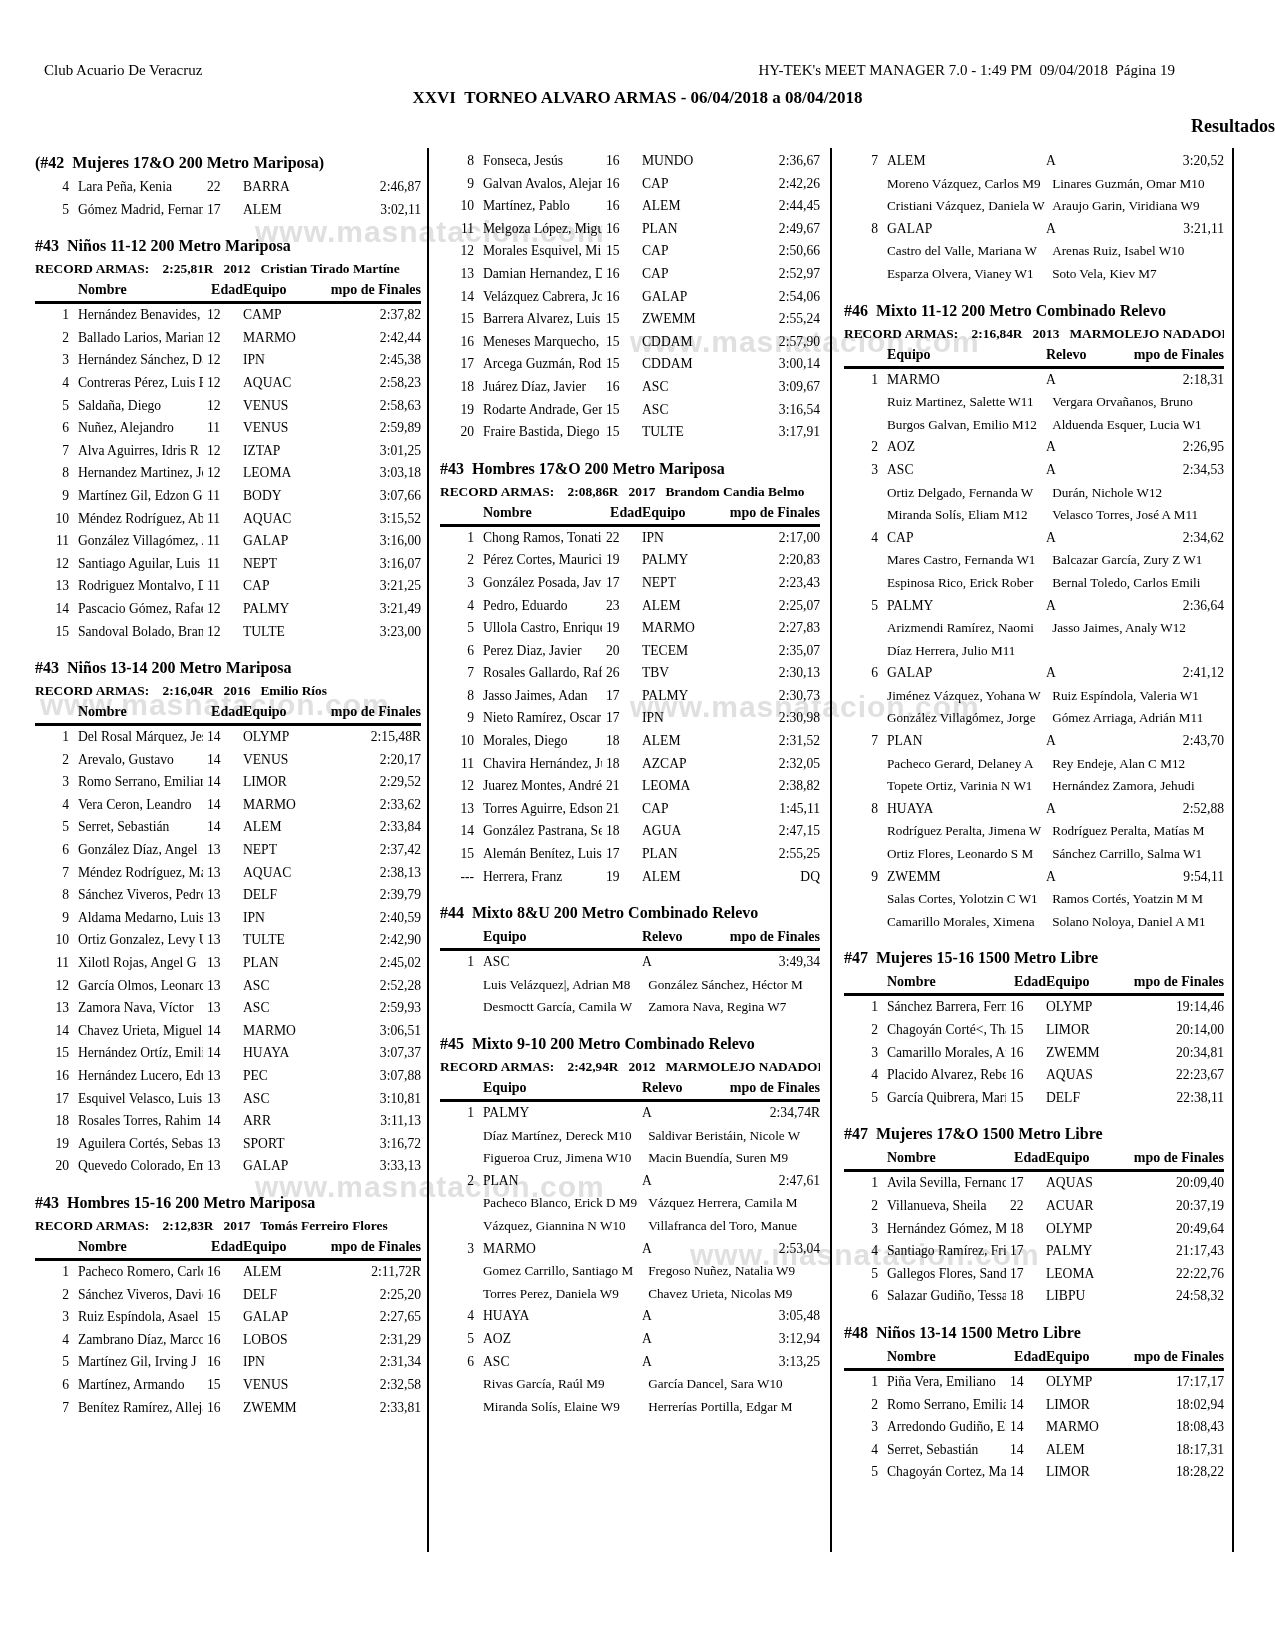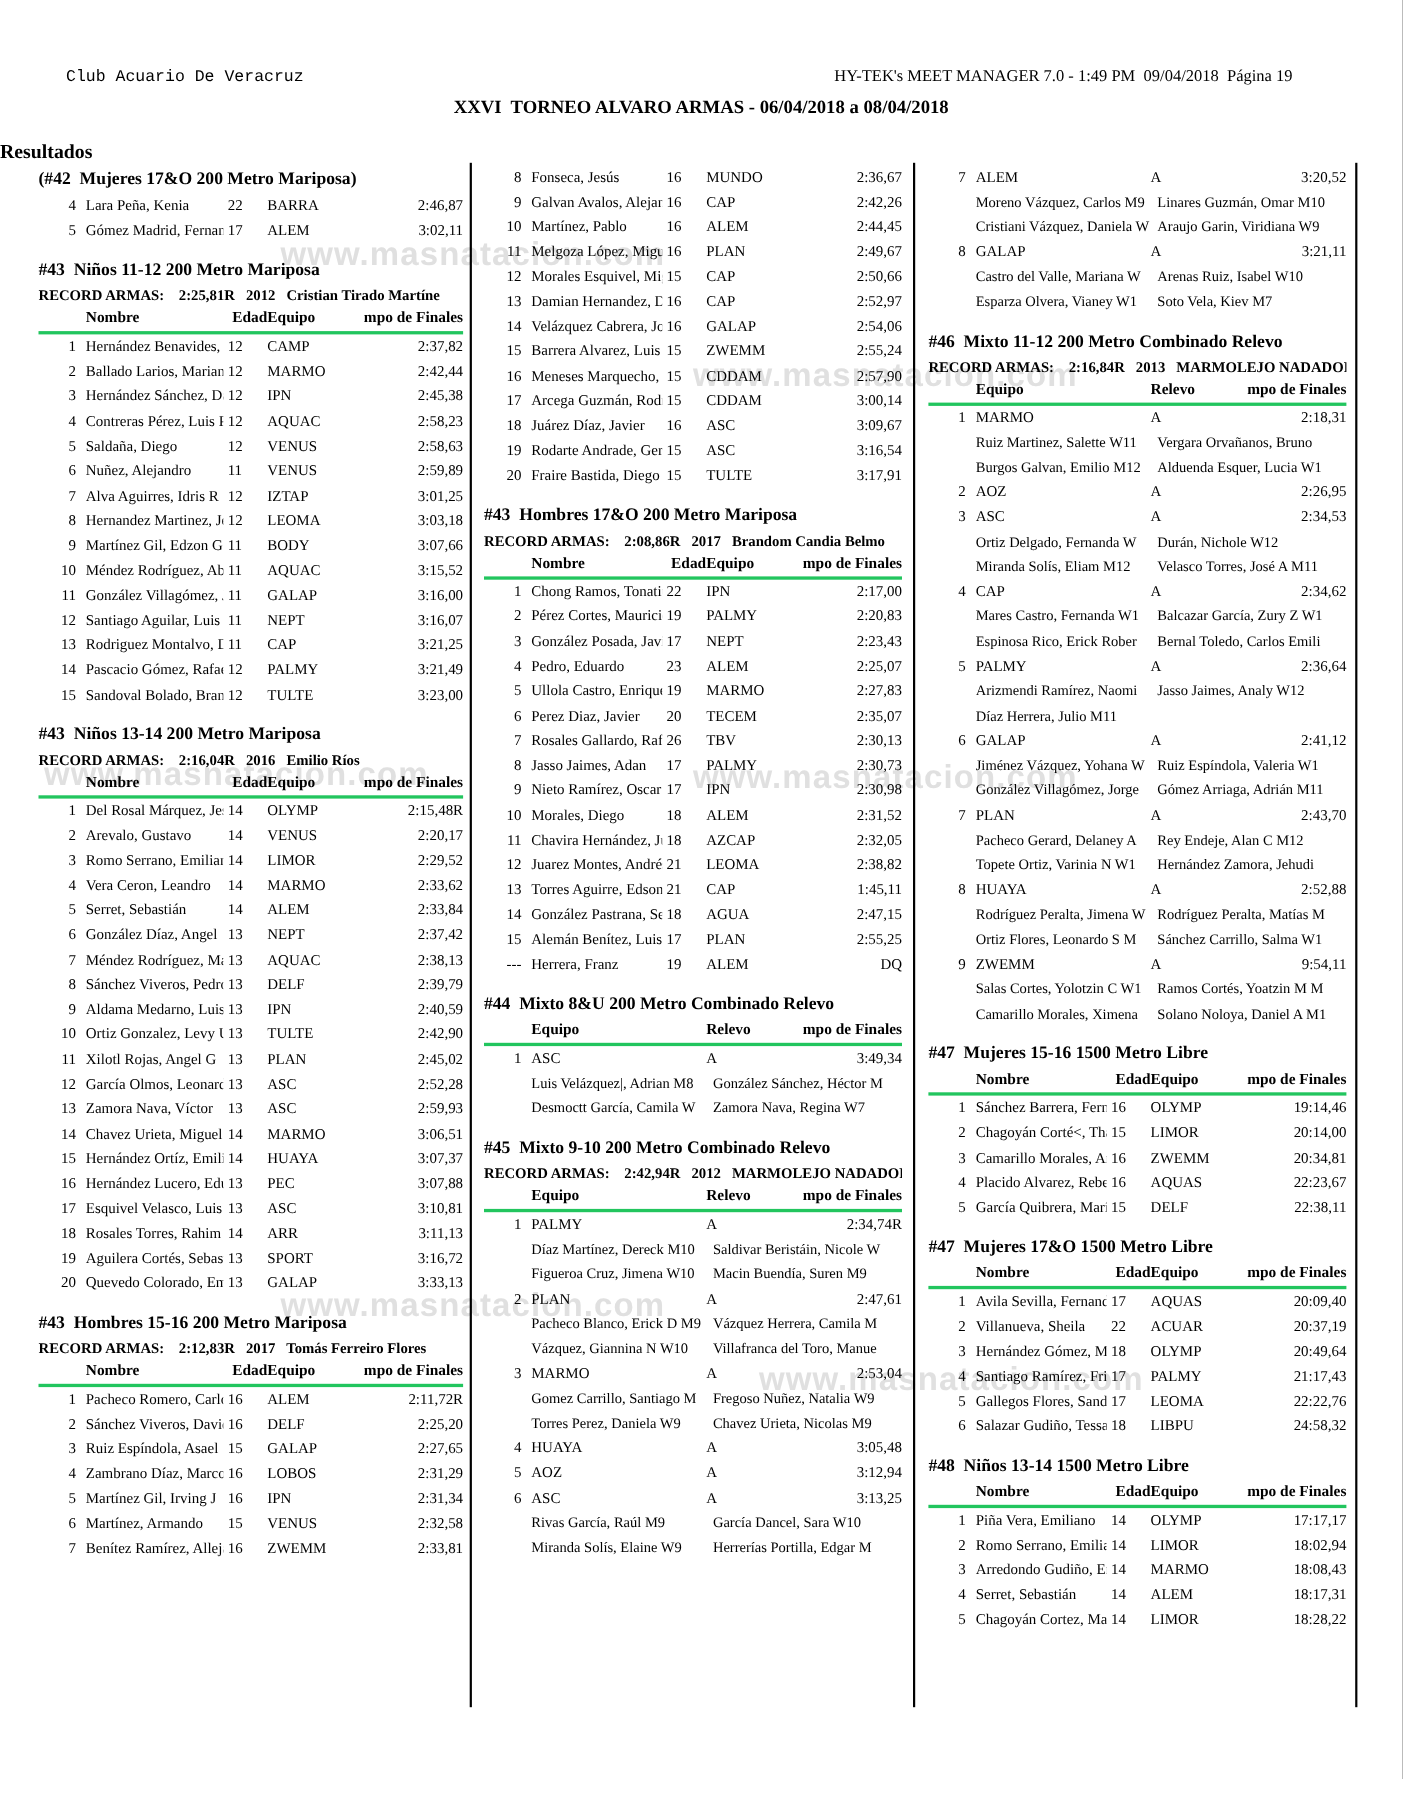--- a/index.html
+++ b/index.html
@@ -1,24 +1,24 @@
 <!DOCTYPE html>
 <html><head>
 <meta charset="utf-8">
 <style>
   html,body { margin:0; padding:0; background:#888; }
   .page { position:relative; width:1275px; height:1650px; margin:0 auto; background:#fff;
           font-family:"Liberation Serif", serif; color:#000; overflow:hidden; }
 
   
-  .hdr-left  { position:absolute; left:60px;  top:62px; font-size:15px; white-space:pre;font-family:Liberation Mono, monospace; }
+  .hdr-left  { position:absolute; left:44px;  top:62px; font-size:15px; white-space:pre; }
   .hdr-right { position:absolute; right:100px; top:62px; font-size:15px; white-space:pre;text-align:center; }
   .hdr-meet  { position:absolute; left:0; top:88px; width:1275px; text-align:center;
                font-weight:bold; font-size:17px; white-space:pre; }
-  .hdr-results { position:absolute; left:0; top:128px; width:1275px; text-align:left;
+  .hdr-results { position:absolute; left:0; top:116px; width:1275px; text-align:right;
                font-weight:bold; font-size:18px; }
 
   
   .wm { position:absolute; color:#e0e0e0; font-family:"Liberation Sans", sans-serif;
         font-weight:bold; font-size:30px; letter-spacing:1px; white-space:nowrap; }
   .wm1{left:255px;top:215px;} .wm2{left:630px;top:325px;} .wm3{left:40px;top:688px;}
   .wm4{left:630px;top:690px;} .wm5{left:255px;top:1170px;} .wm6{left:690px;top:1238px;}
 
   
   .vline { position:absolute; top:148px; height:1404px; width:2px; background:#000; }
@@ -28,21 +28,21 @@
   .col { position:absolute; top:150px; }
   .col1{ left:35px;  width:386px; }
   .col2{ left:440px; width:380px; }
   .col3{ left:844px; width:380px; }
 
   .section.gap { margin-top:12px; }
   .evt-title { font-weight:bold; font-size:16px; line-height:26px; white-space:pre; overflow:hidden; }
   .record    { font-weight:bold; font-size:13.4px; line-height:20px; white-space:pre; overflow:hidden; }
 
   .thead { display:flex; font-weight:bold; font-size:14px; line-height:22px;
-           border-bottom:3px solid #22c55e; }
+           border-bottom:3px solid #000000; }
   .row, .swim { display:flex; font-size:13.6px; line-height:22.6px; height:22.6px; }
 
   .place { flex:none; width:34px; text-align:right; white-space:nowrap; }
   .name  { flex:1 1 auto; min-width:0; margin-left:9px; white-space:nowrap; overflow:hidden; }
   .age   { flex:none; width:36px; margin-left:4px; white-space:nowrap; }
   .h-age { flex:none; width:40px; text-align:right; white-space:nowrap; }
   .team  { flex:none; width:92px; white-space:nowrap; overflow:hidden; }
   .time  { flex:none; width:86px; text-align:right; white-space:nowrap; }
   .h-time{ flex:none; width:150px; margin-left:-64px; text-align:right; white-space:nowrap; }
 

